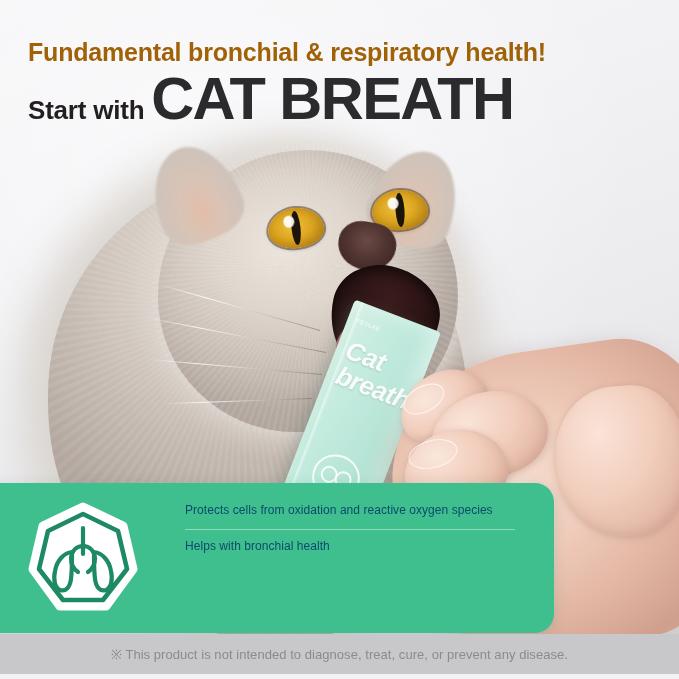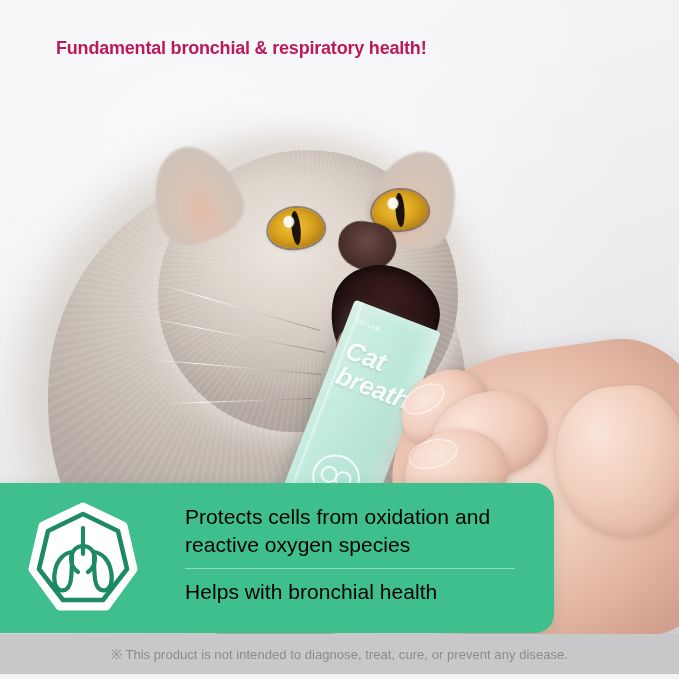--- a/index.html
+++ b/index.html
@@ -224,26 +224,25 @@
   .n1 { left:402px; top:386px; width:44px; height:26px; transform:rotate(-28deg); }
   .n2 { left:408px; top:440px; width:50px; height:28px; transform:rotate(-14deg); }
   .n3 { left:404px; top:486px; width:44px; height:26px; transform:rotate(-6deg); }
 
   
   .headline-block {
     position:absolute; left:28px; top:38px;
     width:630px;
   }
   .headline-top {
-    font-size:18px;
+    font-size:25px;
     font-weight:700;
-    color:#be185d;
+    color:#a16207;
     letter-spacing:-.2px;
     white-space:nowrap;
-    margin-left:28px;
   }
   .headline-bottom {
     display:flex; align-items:baseline;
     margin-top:4px;
     white-space:nowrap;
   }
   .headline-start {
     font-size:26px; font-weight:700; color:#231f20;
     letter-spacing:-.2px;
     margin-right:9px;
@@ -271,22 +270,22 @@
     position:absolute;
     left:46px; top:19px;
     width:114px; height:112px;
   }
   .benefits-list {
     position:absolute;
     left:205px; top:12px;
     width:330px;
   }
   .benefit {
-    color:#000000;
-    font-size:21px;
+    color:#0c4a6e;
+    font-size:12px;
     line-height:1.32;
     padding:9px 0 10px 0;
     letter-spacing:.05px;
   }
   .benefit + .benefit { border-top:1px solid rgba(255,255,255,.42); }
   .benefit.two-line { padding-top:8px; }
 
   
   .disclaimer-strip {
     position:absolute;
@@ -353,20 +352,24 @@
     <div class="finger f1"></div>
     <div class="finger f2"></div>
     <div class="finger f3"></div>
     <div class="nail n1"></div>
     <div class="nail n2"></div>
     <div class="nail n3"></div>
   </div>
 
   <div class="headline-block">
     <div class="headline-top">Fundamental bronchial &amp; respiratory health!</div>
+    <div class="headline-bottom">
+      <span class="headline-start">Start with</span>
+      <span class="headline-big">CAT BREATH</span>
+    </div>
   </div>
 
   <div class="benefits">
 
     <div class="lung-badge">
       <svg viewBox="0 0 114 112" width="114" height="112" aria-hidden="true">
         <polygon points="57,5 97,24 107,67 80,104 34,104 7,67 17,24" fill="#ffffff" stroke="#ffffff" stroke-width="9" stroke-linejoin="round"></polygon>
         <polygon points="57,12 92,29 101,67 77,98 37,98 13,67 22,29" fill="#ffffff" stroke="#1d8a63" stroke-width="4.6" stroke-linejoin="round"></polygon>
         <g fill="none" stroke="#1d8a63" stroke-width="4.2" stroke-linecap="round" stroke-linejoin="round">
           <path d="M57 26 L57 52"></path>

